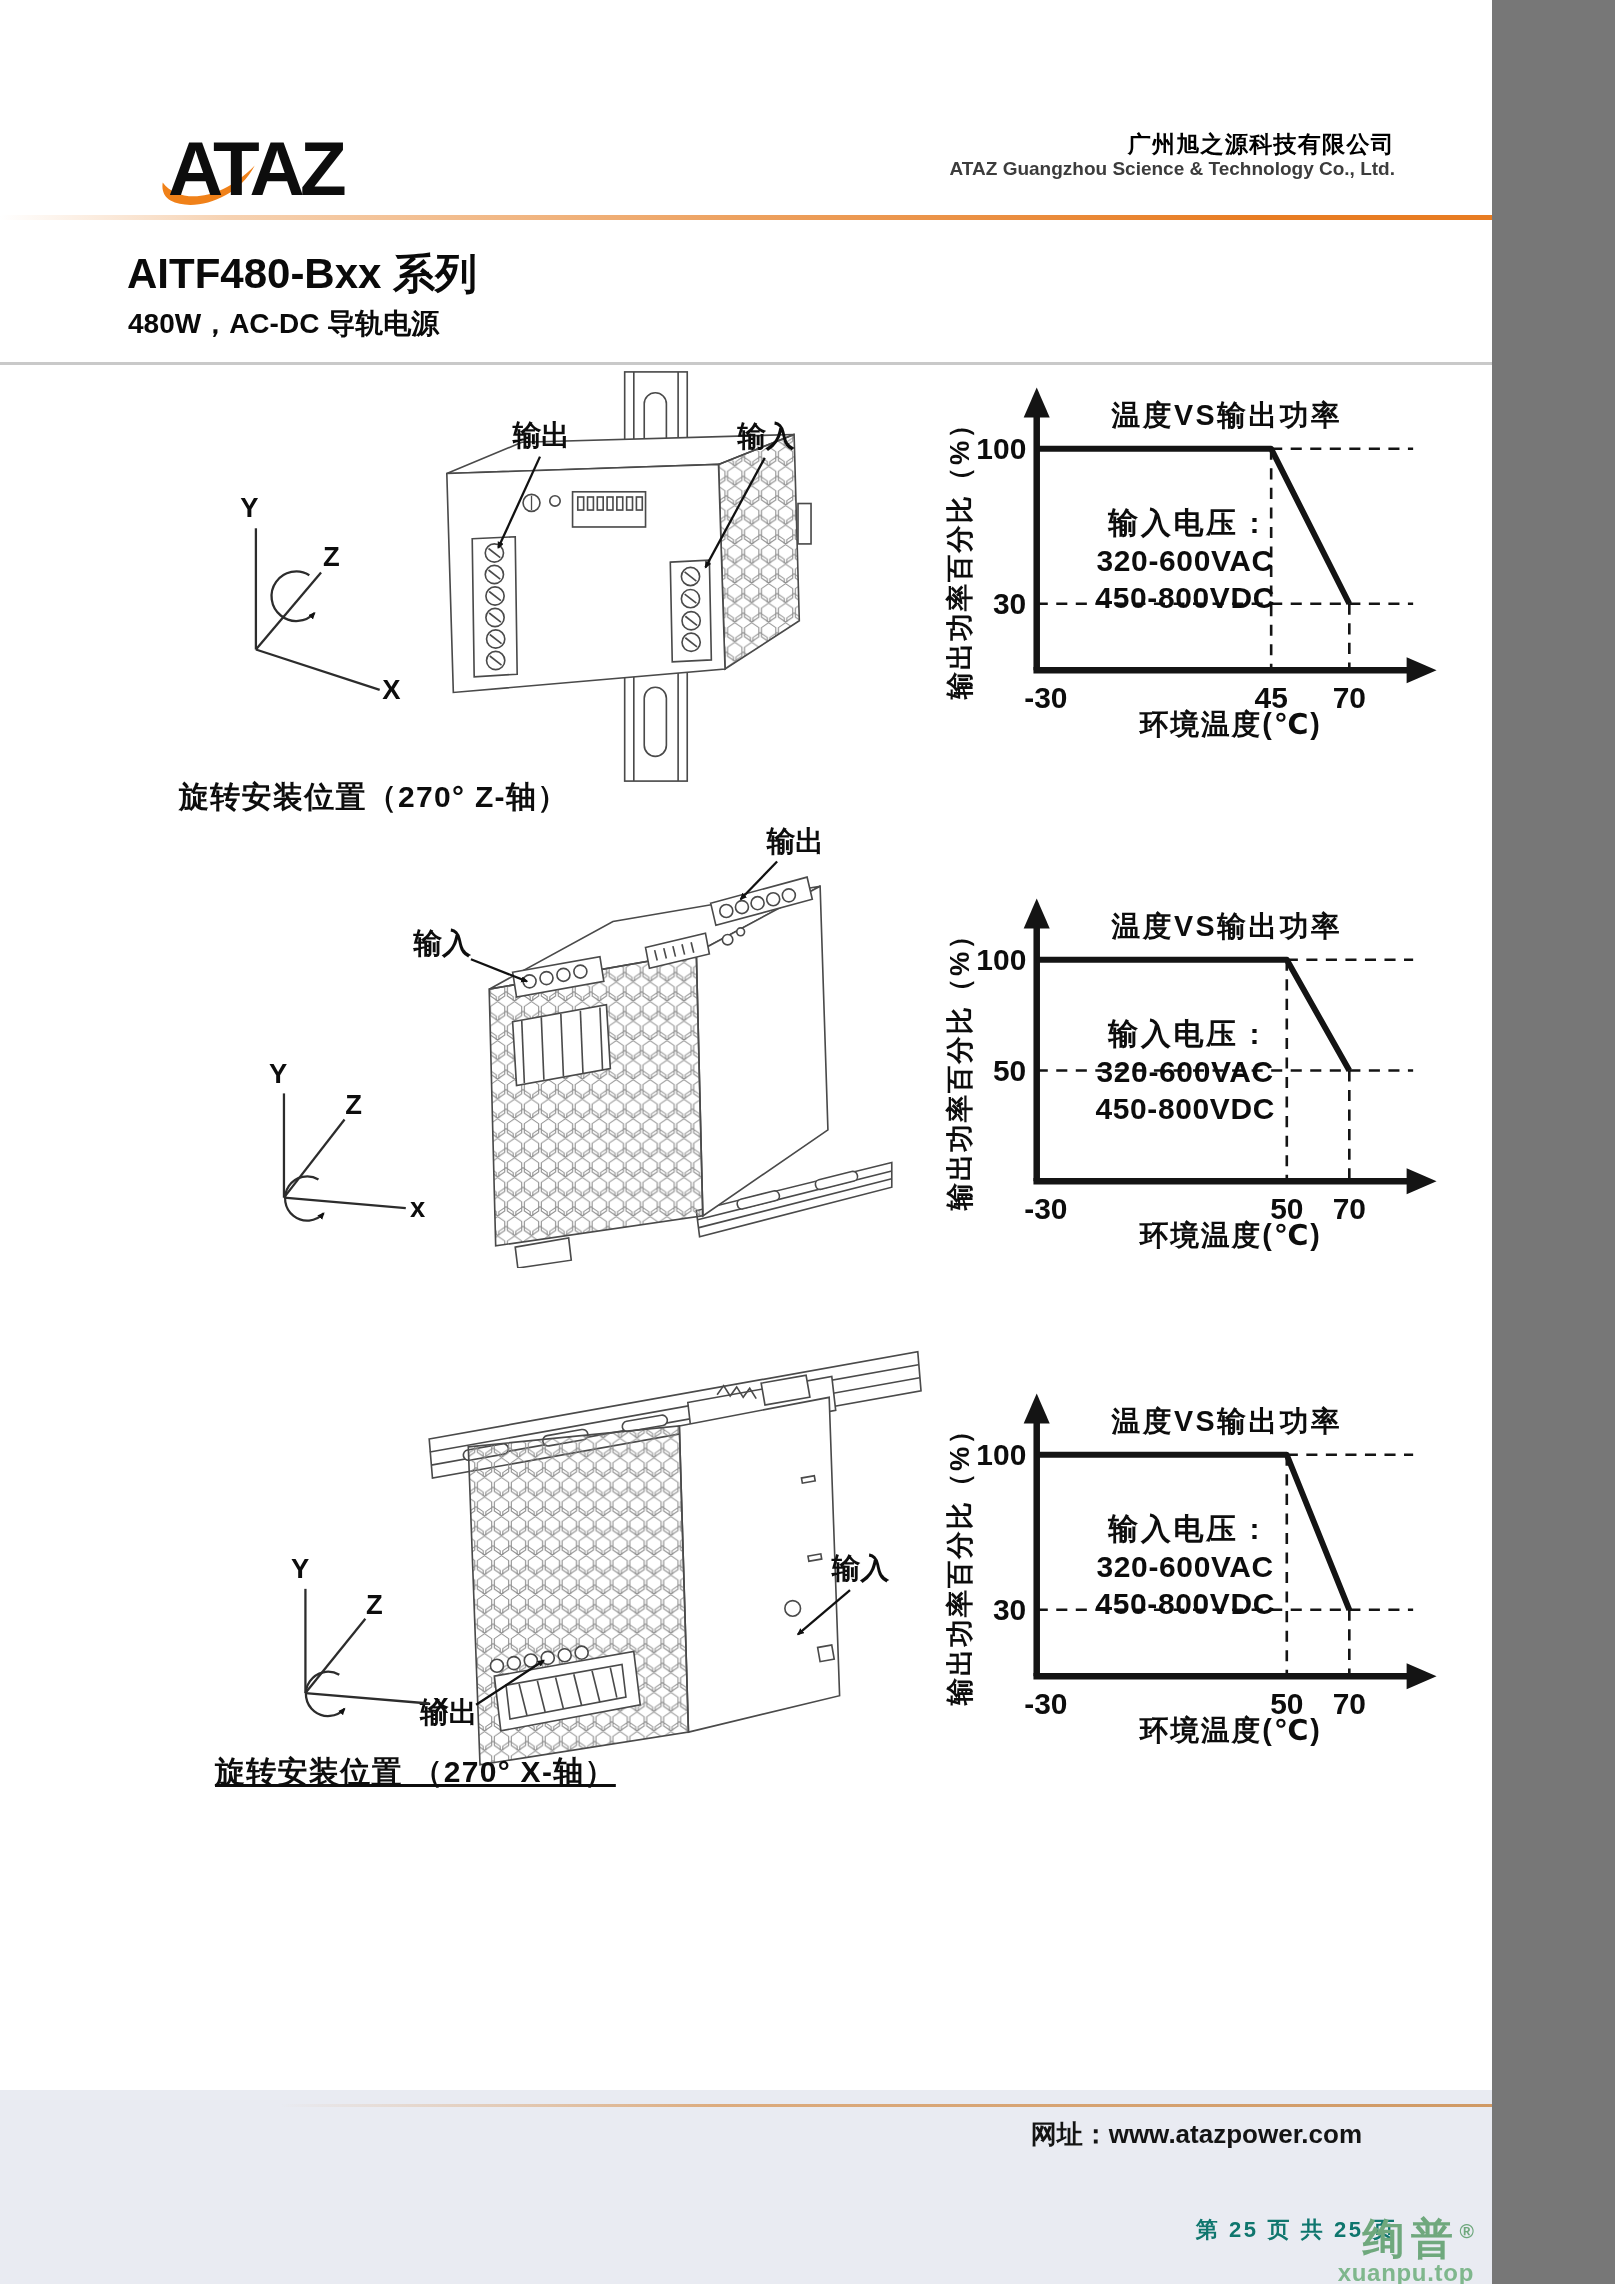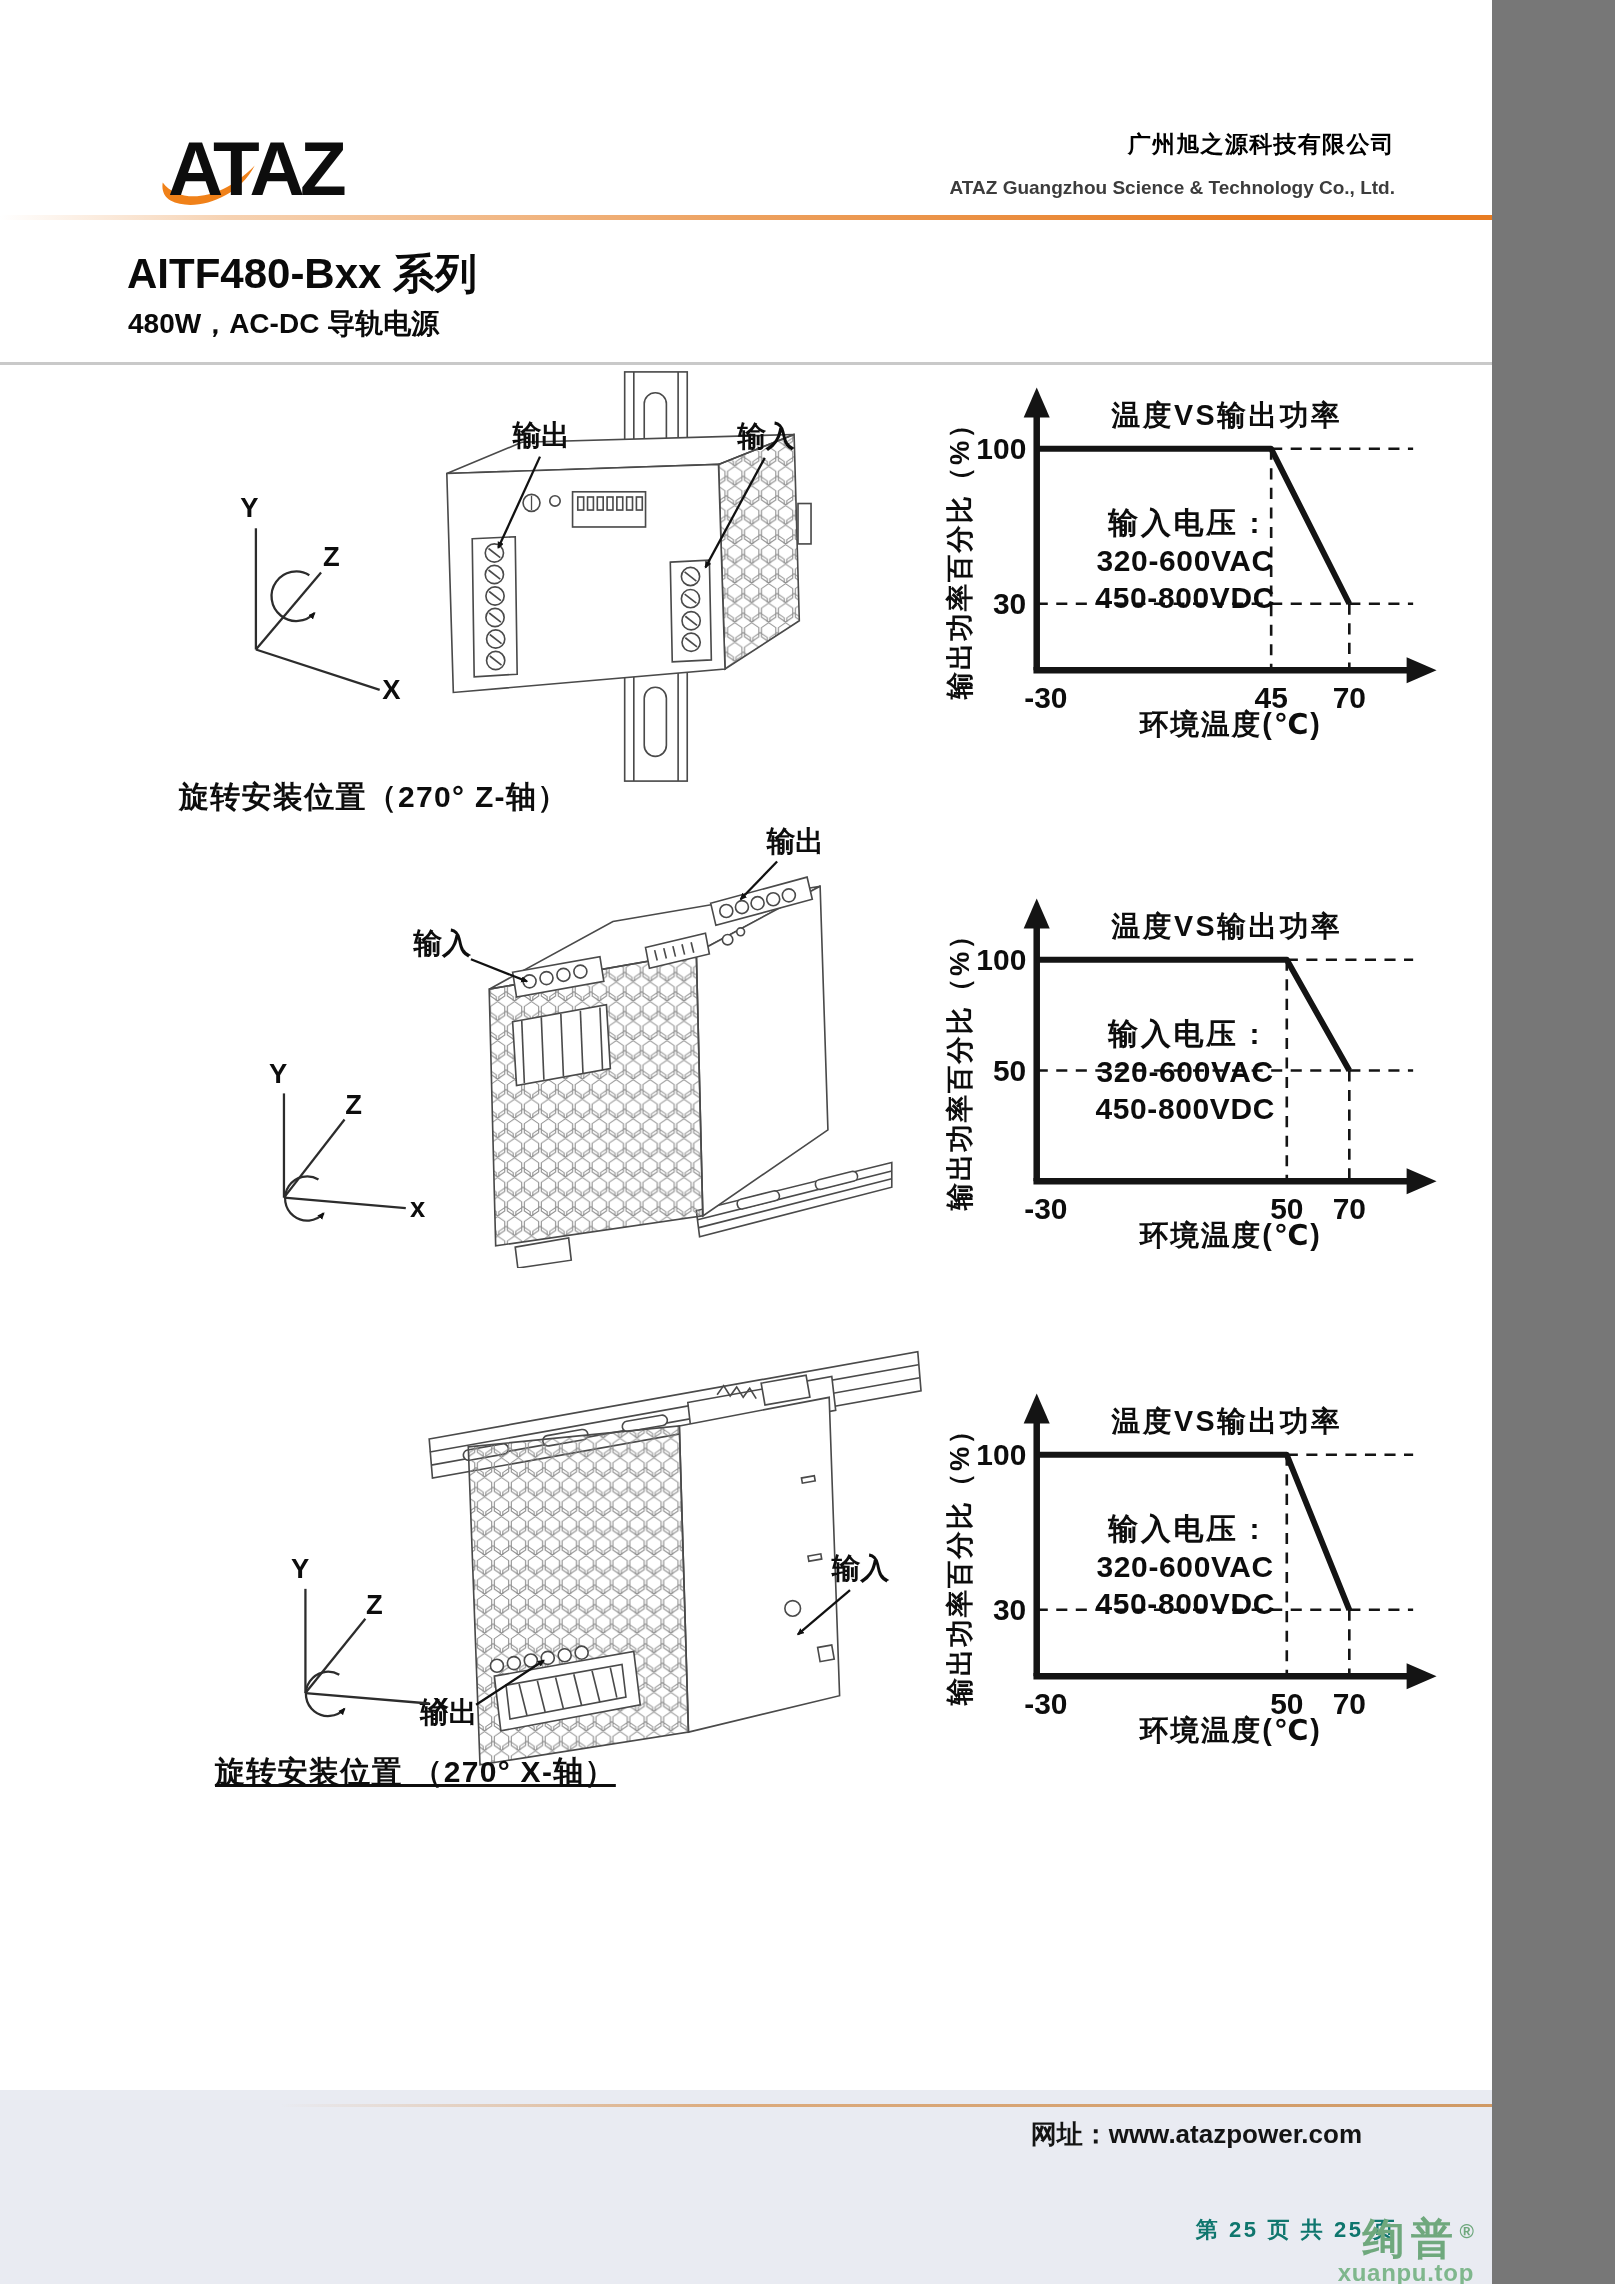--- a/index.html
+++ b/index.html
@@ -4,21 +4,21 @@
 <style>
   html,body{margin:0;padding:0;background:#777;}
   .page{
     position:relative;width:1492px;height:2284px;background:#ffffff;
     font-family:"Liberation Sans","DejaVu Sans",sans-serif;color:#111;overflow:hidden;
   }
   .hdr-rule{position:absolute;left:0;top:215px;width:1616px;height:4.6px;
     background:linear-gradient(to right,rgba(246,200,160,0) 0%,#f6d2b2 14%,#eda261 45%,#e87c22 78%,#e87c22 100%);}
   .company{position:absolute;right:97px;top:132px;text-align:right;}
   .company .cn{font-size:23px;font-weight:700;color:#000000;letter-spacing:1.3px;line-height:1.1;}
-  .company .en{font-size:19px;font-weight:700;color:#3c3c3c;margin-top:20px;letter-spacing:0px;}
+  .company .en{font-size:19px;font-weight:700;color:#3c3c3c;margin-top:1px;letter-spacing:0px;}
   .series-title{position:absolute;left:127px;top:246px;font-size:42px;font-weight:700;color:#0a0a0a;letter-spacing:0px;}
   .series-sub{position:absolute;left:128px;top:305px;font-size:28px;font-weight:700;color:#0a0a0a;}
   .gray-rule{position:absolute;left:0;top:362px;width:1616px;height:2.6px;background:#c9c9c9;}
   .caption{position:absolute;font-size:30px;font-weight:600;color:#0d0d0d;text-align:left;width:913px;letter-spacing:1.3px;}
   #cap1{left:179px;top:777px;}
   #cap2{left:202px;top:1253px;}
   #cap3{left:215px;top:1752px;text-decoration:underline;}
   .drawing, .chart{position:absolute;}
   .drawing text, .chart text{fill:#0d0d0d;}
   .footer-band{position:absolute;left:0;top:2090px;width:1616px;height:194px;background:#e9ebf2;}

